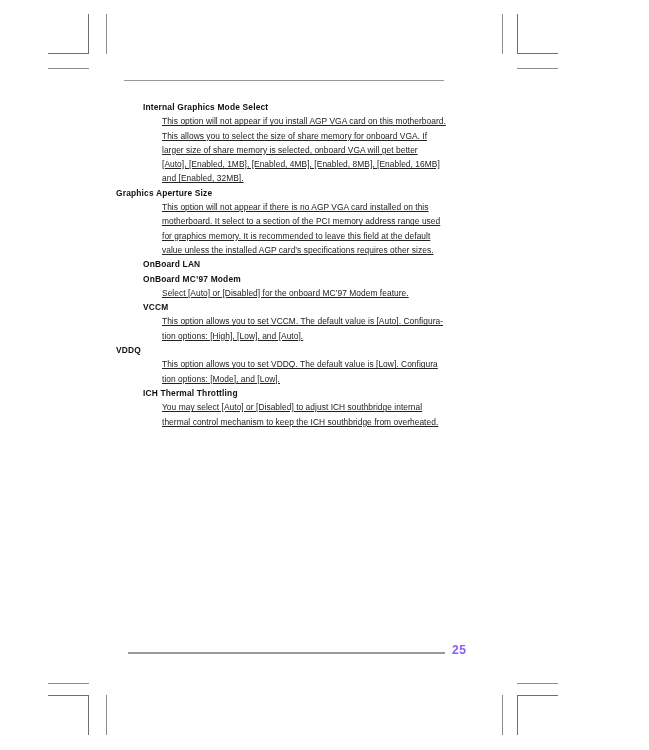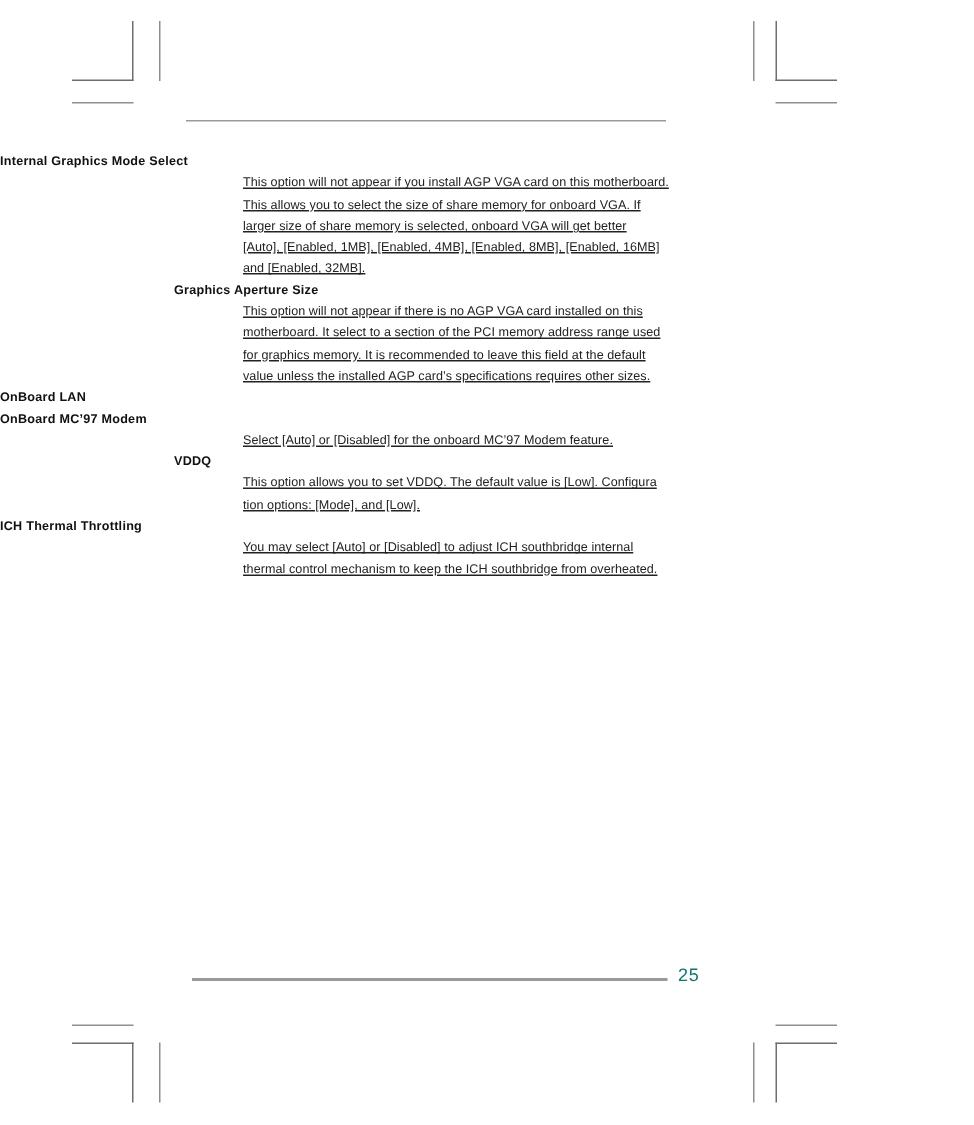--- a/index.html
+++ b/index.html
@@ -62,41 +62,41 @@
   #footer-rule {
     position: absolute;
     left: 128px; top: 652px;
     width: 317px; height: 2px;
     background: #9a9a9a;
   }
   #page-number {
     position: absolute;
     left: 452px; top: 643px;
     font-size: 12px;
-    font-weight: normal;
+    font-weight: bold;
     letter-spacing: 0.5px;
-    color: #0f766e;
+    color: #8b5cf6;
   }
 
   
   #content {
     position: absolute;
     left: 0; top: 100px;
     width: 649px;
   }
   .section { }
   .heading {
     font-size: 8.4px;
     font-weight: bold;
     line-height: 14.3px;
     letter-spacing: 0.18px;
     color: #111;
     white-space: nowrap;
   }
-  .h-indent-0 { }
+  .h-indent-0 { padding-left: 143px; }
   .h-indent-1 { padding-left: 116px; }
   .body-line {
     font-size: 8.4px;
     line-height: 14.3px;
     letter-spacing: 0.05px;
     color: #222;
     padding-left: 162px;
     white-space: nowrap;
     text-decoration: underline;
   }
@@ -150,20 +150,25 @@
       <div class="body-line">value unless the installed AGP card’s specifications requires other sizes.</div>
     </div>
     <div class="section">
       <div class="heading h-indent-0">OnBoard LAN</div>
     </div>
     <div class="section">
       <div class="heading h-indent-0">OnBoard MC’97 Modem</div>
       <div class="body-line">Select [Auto] or [Disabled] for the onboard MC’97 Modem feature.</div>
     </div>
     <div class="section">
+      <div class="heading h-indent-0">VCCM</div>
+      <div class="body-line">This option allows you to set VCCM. The default value is [Auto]. Configura-</div>
+      <div class="body-line">tion options: [High], [Low], and [Auto].</div>
+    </div>
+    <div class="section">
       <div class="heading h-indent-1">VDDQ</div>
       <div class="body-line">This option allows you to set VDDQ. The default value is [Low]. Configura</div>
       <div class="body-line">tion options: [Mode], and [Low].</div>
     </div>
     <div class="section">
       <div class="heading h-indent-0">ICH Thermal Throttling</div>
       <div class="body-line">You may select [Auto] or [Disabled] to adjust ICH southbridge internal</div>
       <div class="body-line">thermal control mechanism to keep the ICH southbridge from overheated.</div>
     </div>
   </div>

